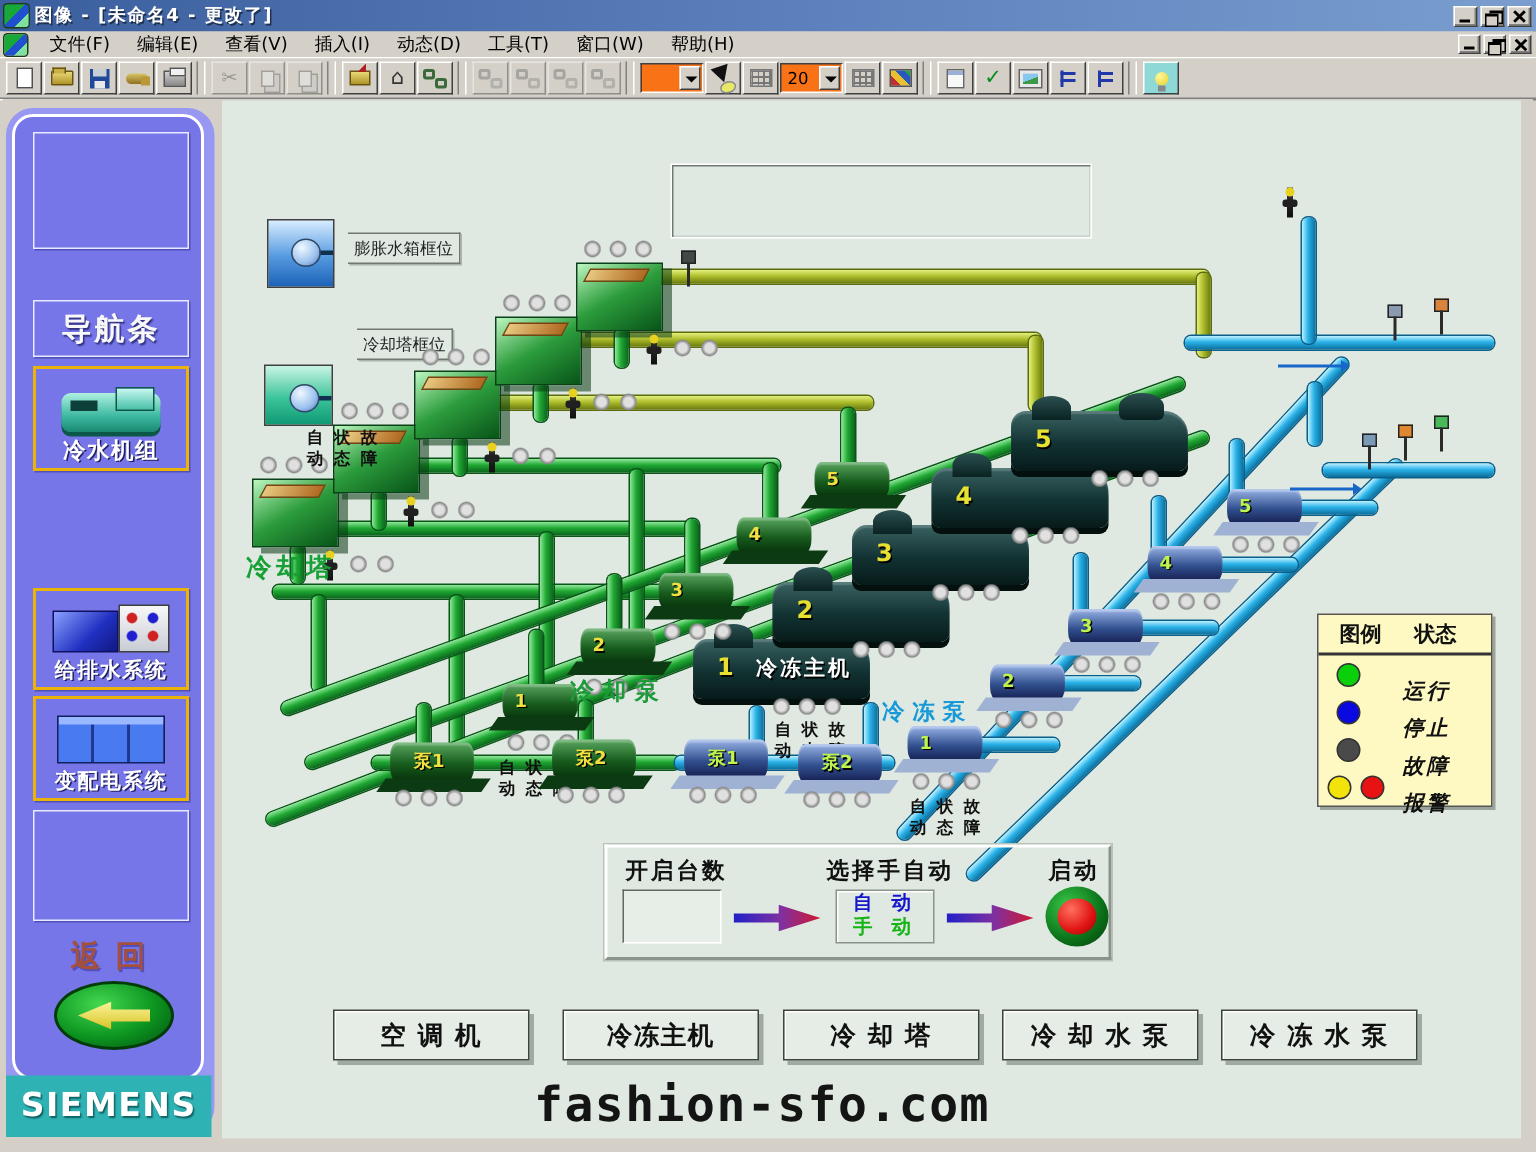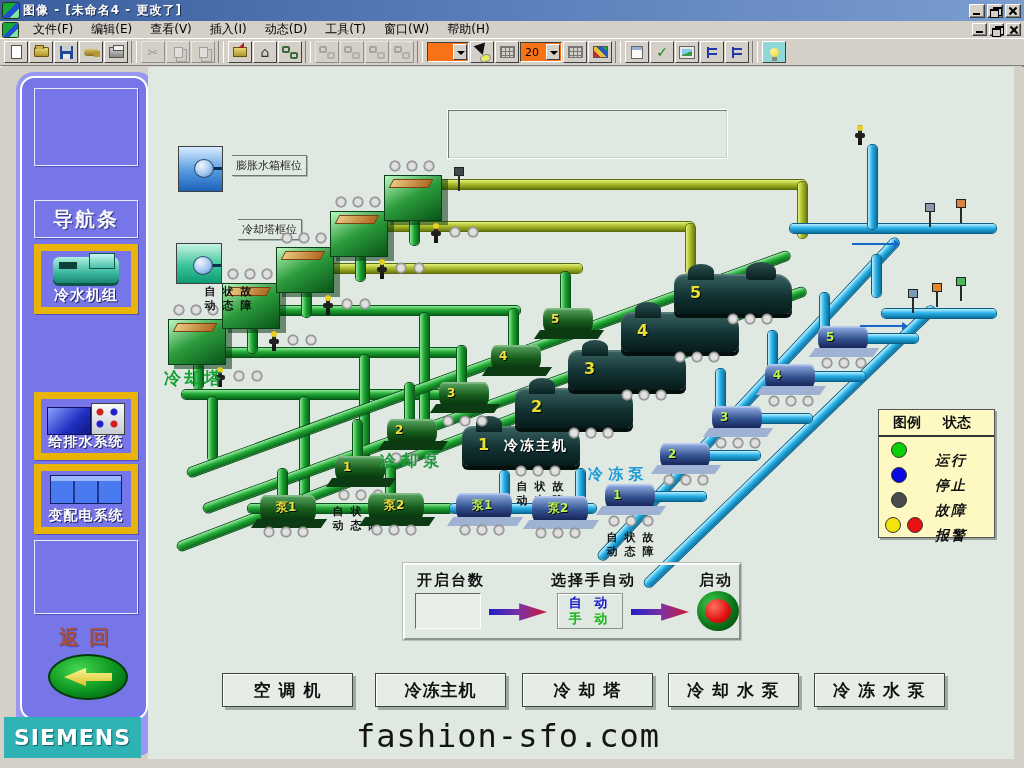--- a/index.html
+++ b/index.html
@@ -73,27 +73,27 @@
   .g-tree::before{content:"";position:absolute;left:2px;top:1px;width:2px;height:11px;background:#2038a8;}
   .g-tree::after{content:"";position:absolute;left:2px;top:2px;width:10px;height:9px;
      background:repeating-linear-gradient(#2038a8 0 2px,transparent 2px 5px);}
   .tbtn.lit{background:#8fd8d8;}
   .g-bulb{width:9px;height:9px;border-radius:50%;background:radial-gradient(circle at 35% 30%,#fff8a0,#e8d020);position:relative;}
   .g-bulb::after{content:"";position:absolute;left:2px;bottom:-4px;width:5px;height:4px;background:#888;}
   
   .main{position:absolute;left:0;top:67px;right:0;bottom:0;background:#D4D0C8;}
   
   .sidebar{position:absolute;left:0;top:0;width:148px;bottom:0;background:#D4D0C8;}
-  .side-outer{position:absolute;left:4px;top:5px;width:139px;height:684px;background:#9898f2;border-radius:18px;margin-left:12px;}
+  .side-outer{position:absolute;left:4px;top:5px;width:139px;height:684px;background:#9898f2;border-radius:18px;}
   .side-panel{position:absolute;left:4px;top:4px;width:128px;height:644px;background:#7676e8;
      border:2px solid #fff;border-radius:14px;}
   .sbox{position:absolute;left:12px;width:104px;border:1px solid #e8e8ff;box-shadow:1px 1px 0 #5050b8;}
   .side-label{color:#fff;font-weight:bold;text-align:center;text-shadow:1px 1px 1px #303080;}
   .nav-title{font-size:20px;letter-spacing:2px;line-height:36px;color:#f8f8f8;}
-  .sbtn{position:absolute;left:12px;width:104px;border:7px solid #eab308;box-shadow:1px 1px 0 #5050b8;
+  .sbtn{position:absolute;left:12px;width:104px;border:2px solid #eab308;box-shadow:1px 1px 0 #5050b8;
      display:flex;flex-direction:column;align-items:center;justify-content:flex-end;padding-bottom:2px;}
   .sbtn .lbl{font-size:15px;letter-spacing:1px;color:#fff;font-weight:bold;text-shadow:1px 1px 0 #202060;white-space:nowrap;}
   .ic{margin:4px auto 3px;}
   .ic-chiller{width:66px;height:26px;background:linear-gradient(#aef0e0,#3cb8a0 60%,#1a8870);border-radius:6px;position:relative;box-shadow:0 3px 0 #0c5848;}
   .ic-chiller::before{content:"";position:absolute;left:6px;top:5px;width:18px;height:7px;background:#0c4038;}
   .ic-chiller::after{content:"";position:absolute;right:4px;top:-4px;width:24px;height:14px;background:linear-gradient(#c8f8f0,#48c0a8);border:1px solid #0c5848;}
   .ic-ahu{width:84px;height:22px;background:linear-gradient(#f0f8f0,#b8d0c0);border:1px solid #204838;position:relative;}
   .ic-ahu::before{content:"";position:absolute;left:8px;top:-7px;width:60px;height:7px;
      background:repeating-linear-gradient(90deg,#104838 0 8px,transparent 8px 16px);}
   .ic-ahu::after{content:"";position:absolute;left:2px;top:6px;width:78px;height:4px;background:#2a8a5a;}
@@ -207,21 +207,21 @@
   .mode-man{color:#16b416;letter-spacing:4px;}
   .startbtn{position:absolute;left:292px;top:26px;width:42px;height:40px;border-radius:50%;
      background:radial-gradient(ellipse at 35% 32%,#38c848,#0a7018 60%,#053c0c);}
   .startbtn::after{content:"";position:absolute;inset:8px;border-radius:50%;
      background:radial-gradient(circle at 35% 30%,#ff7060,#e01212 60%,#8a0505);}
   
   .bigbtn{position:absolute;top:606px;width:131px;height:34px;background:#e6ede6;border:1px solid #3c443c;
      box-shadow:3px 3px 0 rgba(96,108,96,.5), inset 1px 1px 0 #fff;
      display:flex;align-items:center;justify-content:center;font-size:17px;font-weight:bold;color:#111;letter-spacing:1px;}
   .watermark{position:absolute;left:208px;top:650px;font-family:"DejaVu Sans Mono",monospace;
-     font-size:32px;font-weight:normal;color:#141414;letter-spacing:1px;}
+     font-size:32px;font-weight:bold;color:#141414;letter-spacing:1px;}
 </style>
 </head>
 <body>
 
 <div class="screen">
 
   <div class="titlebar">
     <div class="appicon"></div>
     <div class="title-text">图像 - [未命名4 - 更改了]</div>
     <div class="wbtns">

